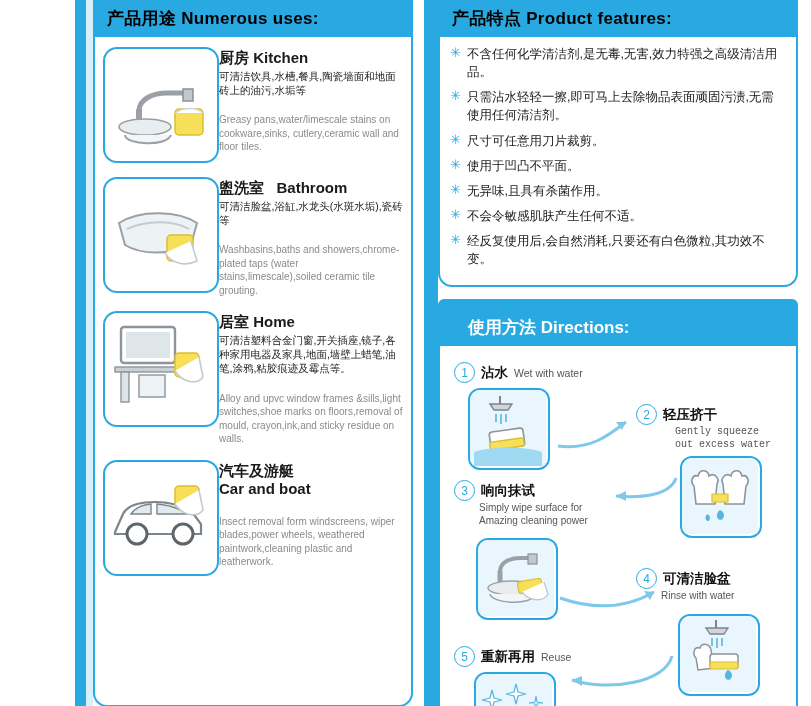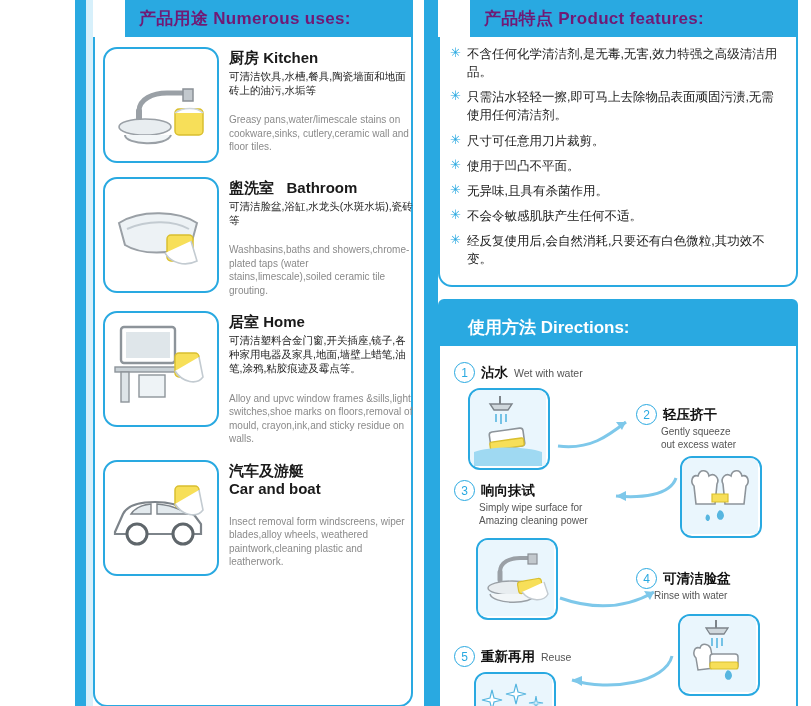--- a/index.html
+++ b/index.html
@@ -49,40 +49,38 @@
   
   .col-uses {
     position: absolute;
     left: 93px;
     top: 0;
     width: 320px;
     height: 706px;
   }
   .header-band {
     background: #29a9e1;
-    color: #701a75;
+    color: #000000;
     font-size: 17px;
     font-weight: bold;
     padding: 7px 0 7px 14px;
     letter-spacing: .3px;
-    margin-left: 32px;
   }
   .panel {
     border: 2px solid #29a9e1;
     border-top: none;
     border-radius: 0 0 14px 14px;
     background: #ffffff;
     height: calc(706px - 36px);
     box-sizing: border-box;
     padding: 10px 8px 0 8px;
   }
 
   .use-item {
     display: flex;
-    gap: 10px;
     margin-bottom: 14px;
   }
   .thumb {
     width: 112px;
     height: 112px;
     min-width: 112px;
     border: 2px solid #29a9e1;
     border-radius: 14px;
     background: #ffffff;
     position: relative;
@@ -277,21 +275,21 @@
             <path d="M52 42 L52 52 L82 52 C74 46 64 43 52 42 Z" fill="#e3eaee" stroke="#7d848a" stroke-width="1.4"></path>
             <circle cx="32" cy="72" r="10" fill="#ffffff" stroke="#5f666b" stroke-width="3"></circle>
             <circle cx="78" cy="72" r="10" fill="#ffffff" stroke="#5f666b" stroke-width="3"></circle>
             <rect x="70" y="24" width="24" height="22" rx="4" fill="#f7df59" stroke="#d9bf2f" stroke-width="1.5"></rect>
             <path d="M70 42 C78 54 92 56 98 48 L94 28" fill="#ffffff" stroke="#c3cbd1" stroke-width="1.6"></path>
           </svg>
         </div>
         <div class="use-text">
           <div class="use-title-cn">汽车及游艇</div>
           <div class="use-title-en">Car and boat</div>
-          <div class="use-en">Insect removal form windscreens, wiper blades,alloy wheels, weathered paintwork,cleaning plastic and leatherwork.</div>
+          <div class="use-en">Insect removal form windscreens, wiper blades,power wheels, weathered paintwork,cleaning plastic and leatherwork.</div>
         </div>
       </div>
 
     </div>
   </div>
 
   <div class="col-right">
 
     <div class="header-band">产品特点 Product features:</div>
     <div class="feat-panel">
@@ -356,21 +354,21 @@
           <rect x="20" y="50" width="34" height="8" rx="2" fill="#f7df59" stroke="#d9bf2f" stroke-width="1.4" transform="rotate(-8 37 54)"></rect>
           <path d="M4 62 C20 56 56 56 72 62 L72 76 L4 76 Z" fill="#9fd9f2"></path>
         </svg>
       </div>
 
       <div class="abs" style="left:196px; top:58px;">
         <div class="step-row">
           <div class="step-num">2</div>
           <div class="step-label-cn">轻压挤干</div>
         </div>
-        <div class="step-label-en2" style="margin-left:25px; white-space:pre-line;">Gently squeeze
+        <div class="step-label-en2" style="margin-left:39px; white-space:pre-line;font-family:Liberation Mono, monospace;">Gently squeeze
 out excess water</div>
       </div>
       <div class="dbox" style="left:240px; top:110px;">
         <svg width="76" height="76" viewBox="0 0 76 76">
           <rect x="0" y="0" width="76" height="76" fill="#eaf6fd"></rect>
           <path d="M12 28 C8 24 10 16 16 18 C18 10 26 12 27 18 C32 14 38 20 35 26 L33 46 L14 46 Z" fill="#ffffff" stroke="#8d949a" stroke-width="1.6"></path>
           <path d="M64 28 C68 24 66 16 60 18 C58 10 50 12 49 18 C44 14 38 20 41 26 L43 46 L62 46 Z" fill="#ffffff" stroke="#8d949a" stroke-width="1.6"></path>
           <path d="M30 36 L46 36 L46 44 L30 44 Z" fill="#f7df59" stroke="#d9bf2f" stroke-width="1.2"></path>
           <path d="M36 54 C32 60 40 66 42 58 C42 54 38 50 36 54 Z" fill="#57b6e0"></path>
           <path d="M24 58 C22 62 27 66 28 60 C28 57 25 55 24 58 Z" fill="#57b6e0"></path>
@@ -396,21 +394,21 @@
           <rect x="40" y="40" width="24" height="12" rx="3" fill="#f7df59" stroke="#d9bf2f" stroke-width="1.2" transform="rotate(-10 52 46)"></rect>
           <path d="M44 52 C52 62 66 62 70 54 L66 42" fill="#ffffff" stroke="#c3cbd1" stroke-width="1.4"></path>
         </svg>
       </div>
 
       <div class="abs" style="left:196px; top:222px;">
         <div class="step-row">
           <div class="step-num">4</div>
           <div class="step-label-cn">可清洁脸盆</div>
         </div>
-        <div class="step-label-en2" style="margin-left:18px;">Rinse with water</div>
+        <div class="step-label-en2" style="margin-left:25px;">Rinse with water</div>
       </div>
       <div class="dbox" style="left:238px; top:268px;">
         <svg width="76" height="76" viewBox="0 0 76 76">
           <rect x="0" y="0" width="76" height="76" fill="#eaf6fd"></rect>
           <path d="M36 4 L36 12" stroke="#7d848a" stroke-width="2"></path>
           <path d="M26 12 L48 12 L44 18 L30 18 Z" fill="#cfd7dc" stroke="#7d848a" stroke-width="1.3"></path>
           <path d="M32 22 L32 30 M37 22 L37 32 M42 22 L42 30" stroke="#57b6e0" stroke-width="1.6"></path>
           <path d="M16 42 C12 38 14 30 20 32 C22 26 30 28 31 34 L34 52 L18 54 Z" fill="#ffffff" stroke="#8d949a" stroke-width="1.5"></path>
           <rect x="30" y="38" width="28" height="14" rx="3" fill="#ffffff" stroke="#8d949a" stroke-width="1.5"></rect>
           <rect x="30" y="46" width="28" height="7" rx="2" fill="#f7df59" stroke="#d9bf2f" stroke-width="1.2"></rect>

